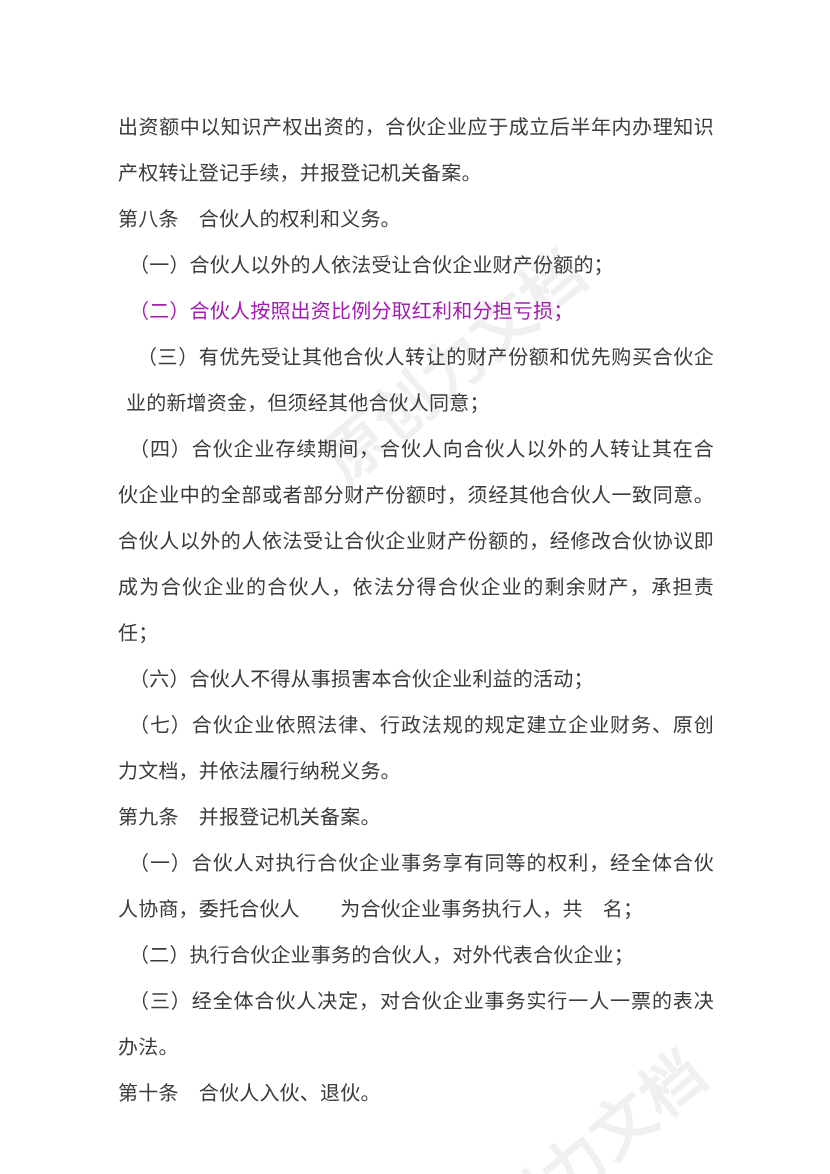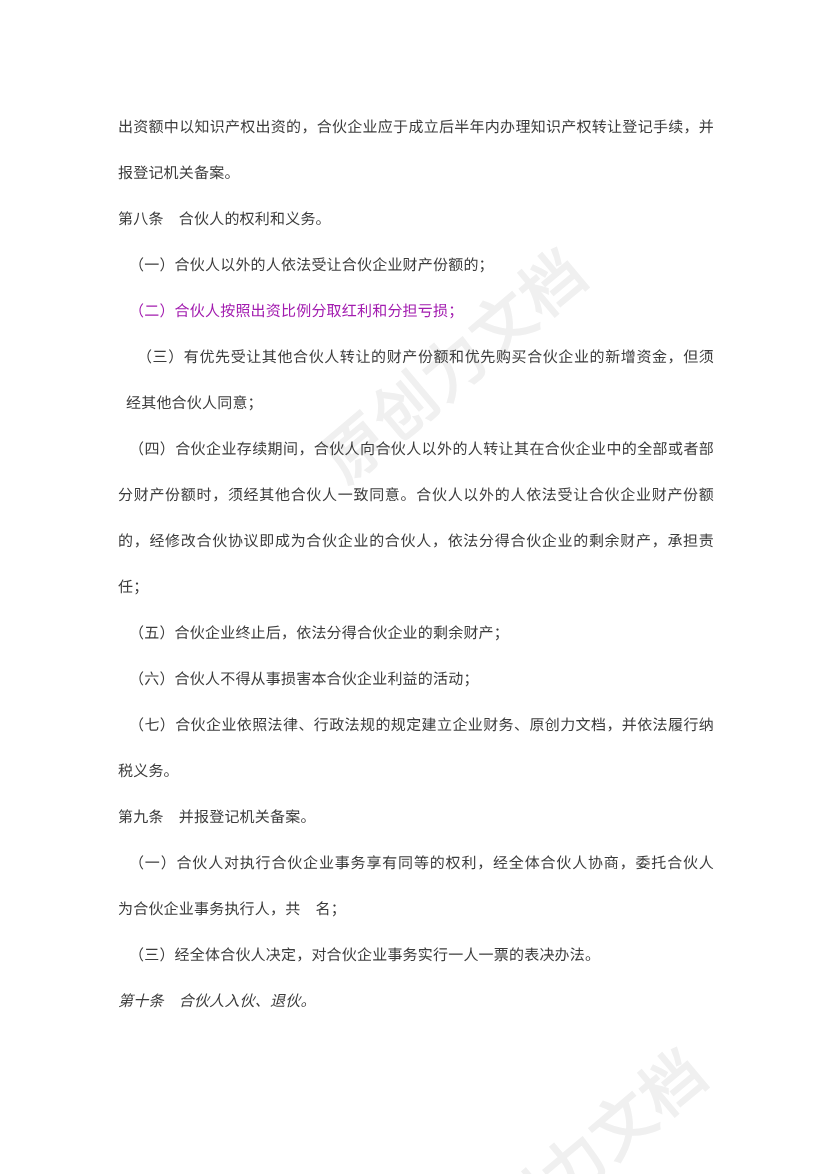--- a/index.html
+++ b/index.html
@@ -45,21 +45,21 @@
 
   
   .doc-body {
     position: absolute;
     left: 118px;
     top: 104px;
     width: 596px;
   }
   .para {
     font-family: "DejaVu Serif", "Liberation Serif", serif;
-    font-size: 15px;
+    font-size: 20px;
     line-height: 46px;
     color: #3c3c3c;
     margin: 0;
     text-align: justify;
     text-justify: inter-ideograph;
     letter-spacing: 0.2px;
     white-space: pre-wrap;
   }
   .para.indent {
     text-indent: 11px;
@@ -77,22 +77,22 @@
 
   <div class="watermark wm-2" style="color: rgb(240, 240, 240);">原创力文档</div>
 
   <div class="doc-body">
       <p class="para article" style="color: rgb(60, 60, 60);">出资额中以知识产权出资的，合伙企业应于成立后半年内办理知识产权转让登记手续，并报登记机关备案。</p>
       <p class="para article" style="color: rgb(60, 60, 60);">第八条　合伙人的权利和义务。</p>
       <p class="para indent" style="color: rgb(60, 60, 60);">（一）合伙人以外的人依法受让合伙企业财产份额的；</p>
       <p class="para indent" style="color: #a21caf;">（二）合伙人按照出资比例分取红利和分担亏损；</p>
       <p class="para indent" style="color: rgb(60, 60, 60); margin-left: 8px;">（三）有优先受让其他合伙人转让的财产份额和优先购买合伙企业的新增资金，但须经其他合伙人同意；</p>
       <p class="para indent" style="color: rgb(60, 60, 60);">（四）合伙企业存续期间，合伙人向合伙人以外的人转让其在合伙企业中的全部或者部分财产份额时，须经其他合伙人一致同意。合伙人以外的人依法受让合伙企业财产份额的，经修改合伙协议即成为合伙企业的合伙人，依法分得合伙企业的剩余财产，承担责任；</p>
-      <p class="para indent" style="color: rgb(60, 60, 60);">（五）合伙企业终止后，依法分得合伙企业的剩余财产；</p>
       <p class="para indent" style="color: rgb(60, 60, 60);">（六）合伙人不得从事损害本合伙企业利益的活动；</p>
       <p class="para indent" style="color: rgb(60, 60, 60);">（七）合伙企业依照法律、行政法规的规定建立企业财务、原创力文档，并依法履行纳税义务。</p>
       <p class="para article" style="color: rgb(60, 60, 60);">第九条　并报登记机关备案。</p>
       <p class="para indent" style="color: rgb(60, 60, 60);">（一）合伙人对执行合伙企业事务享有同等的权利，经全体合伙人协商，委托合伙人　　为合伙企业事务执行人，共　名；</p>
+      <p class="para indent" style="color: rgb(60, 60, 60);">（二）执行合伙企业事务的合伙人，对外代表合伙企业；</p>
       <p class="para indent" style="color: rgb(60, 60, 60);">（三）经全体合伙人决定，对合伙企业事务实行一人一票的表决办法。</p>
-      <p class="para article" style="color: rgb(60, 60, 60); font-style: italic;">第十条　合伙人入伙、退伙。</p>
+      <p class="para article" style="color: rgb(60, 60, 60);">第十条　合伙人入伙、退伙。</p>
     </div>
 
 </div>
 
 </body></html>

